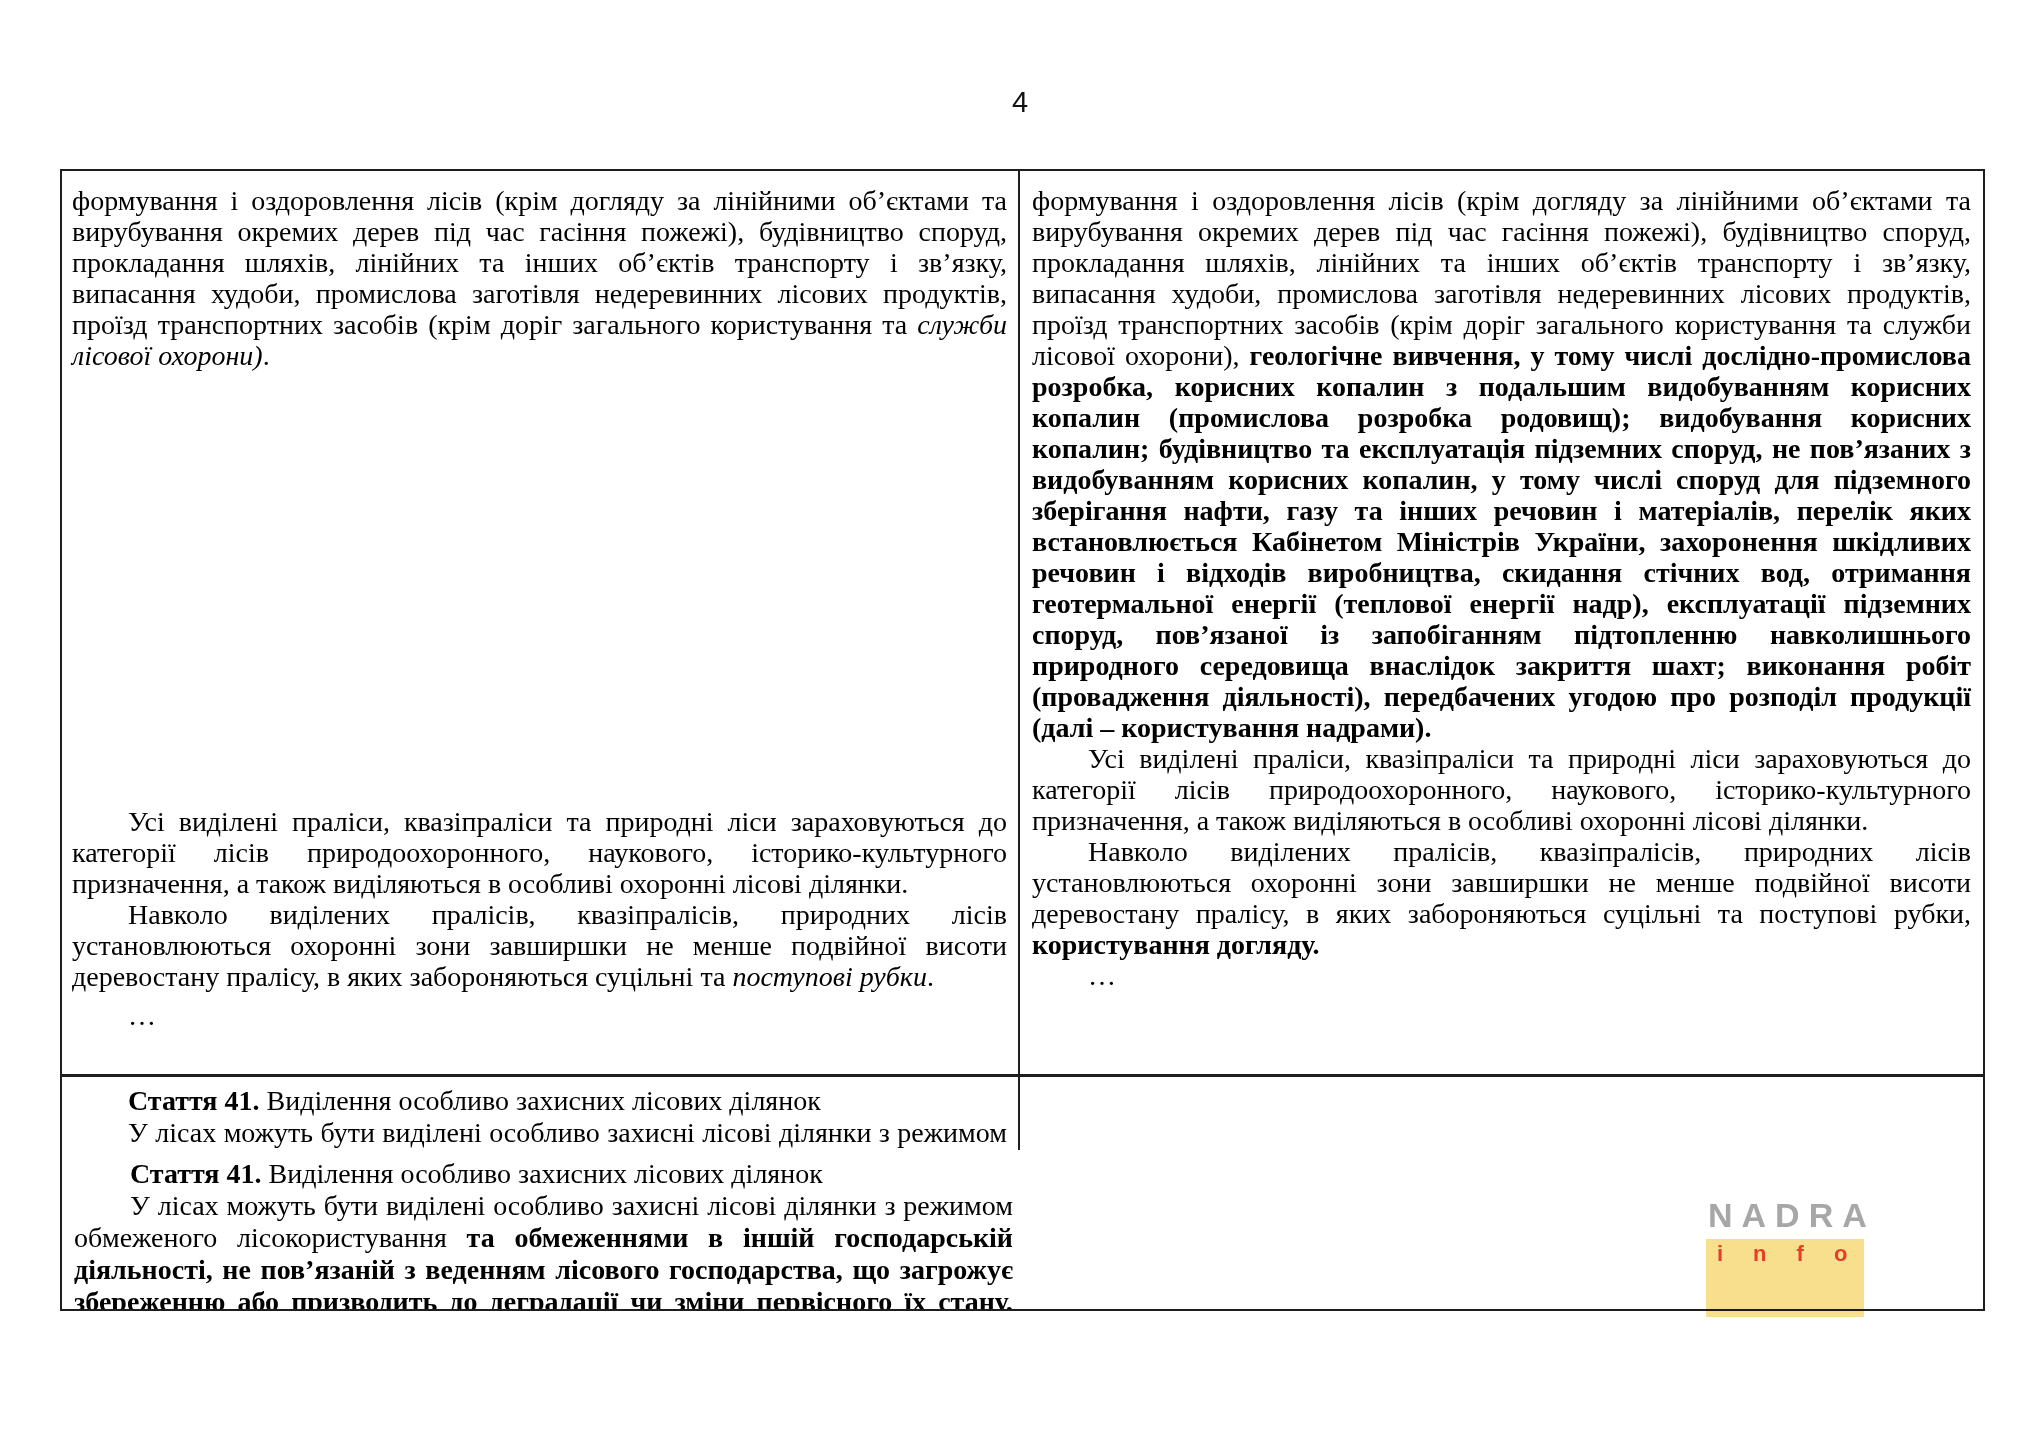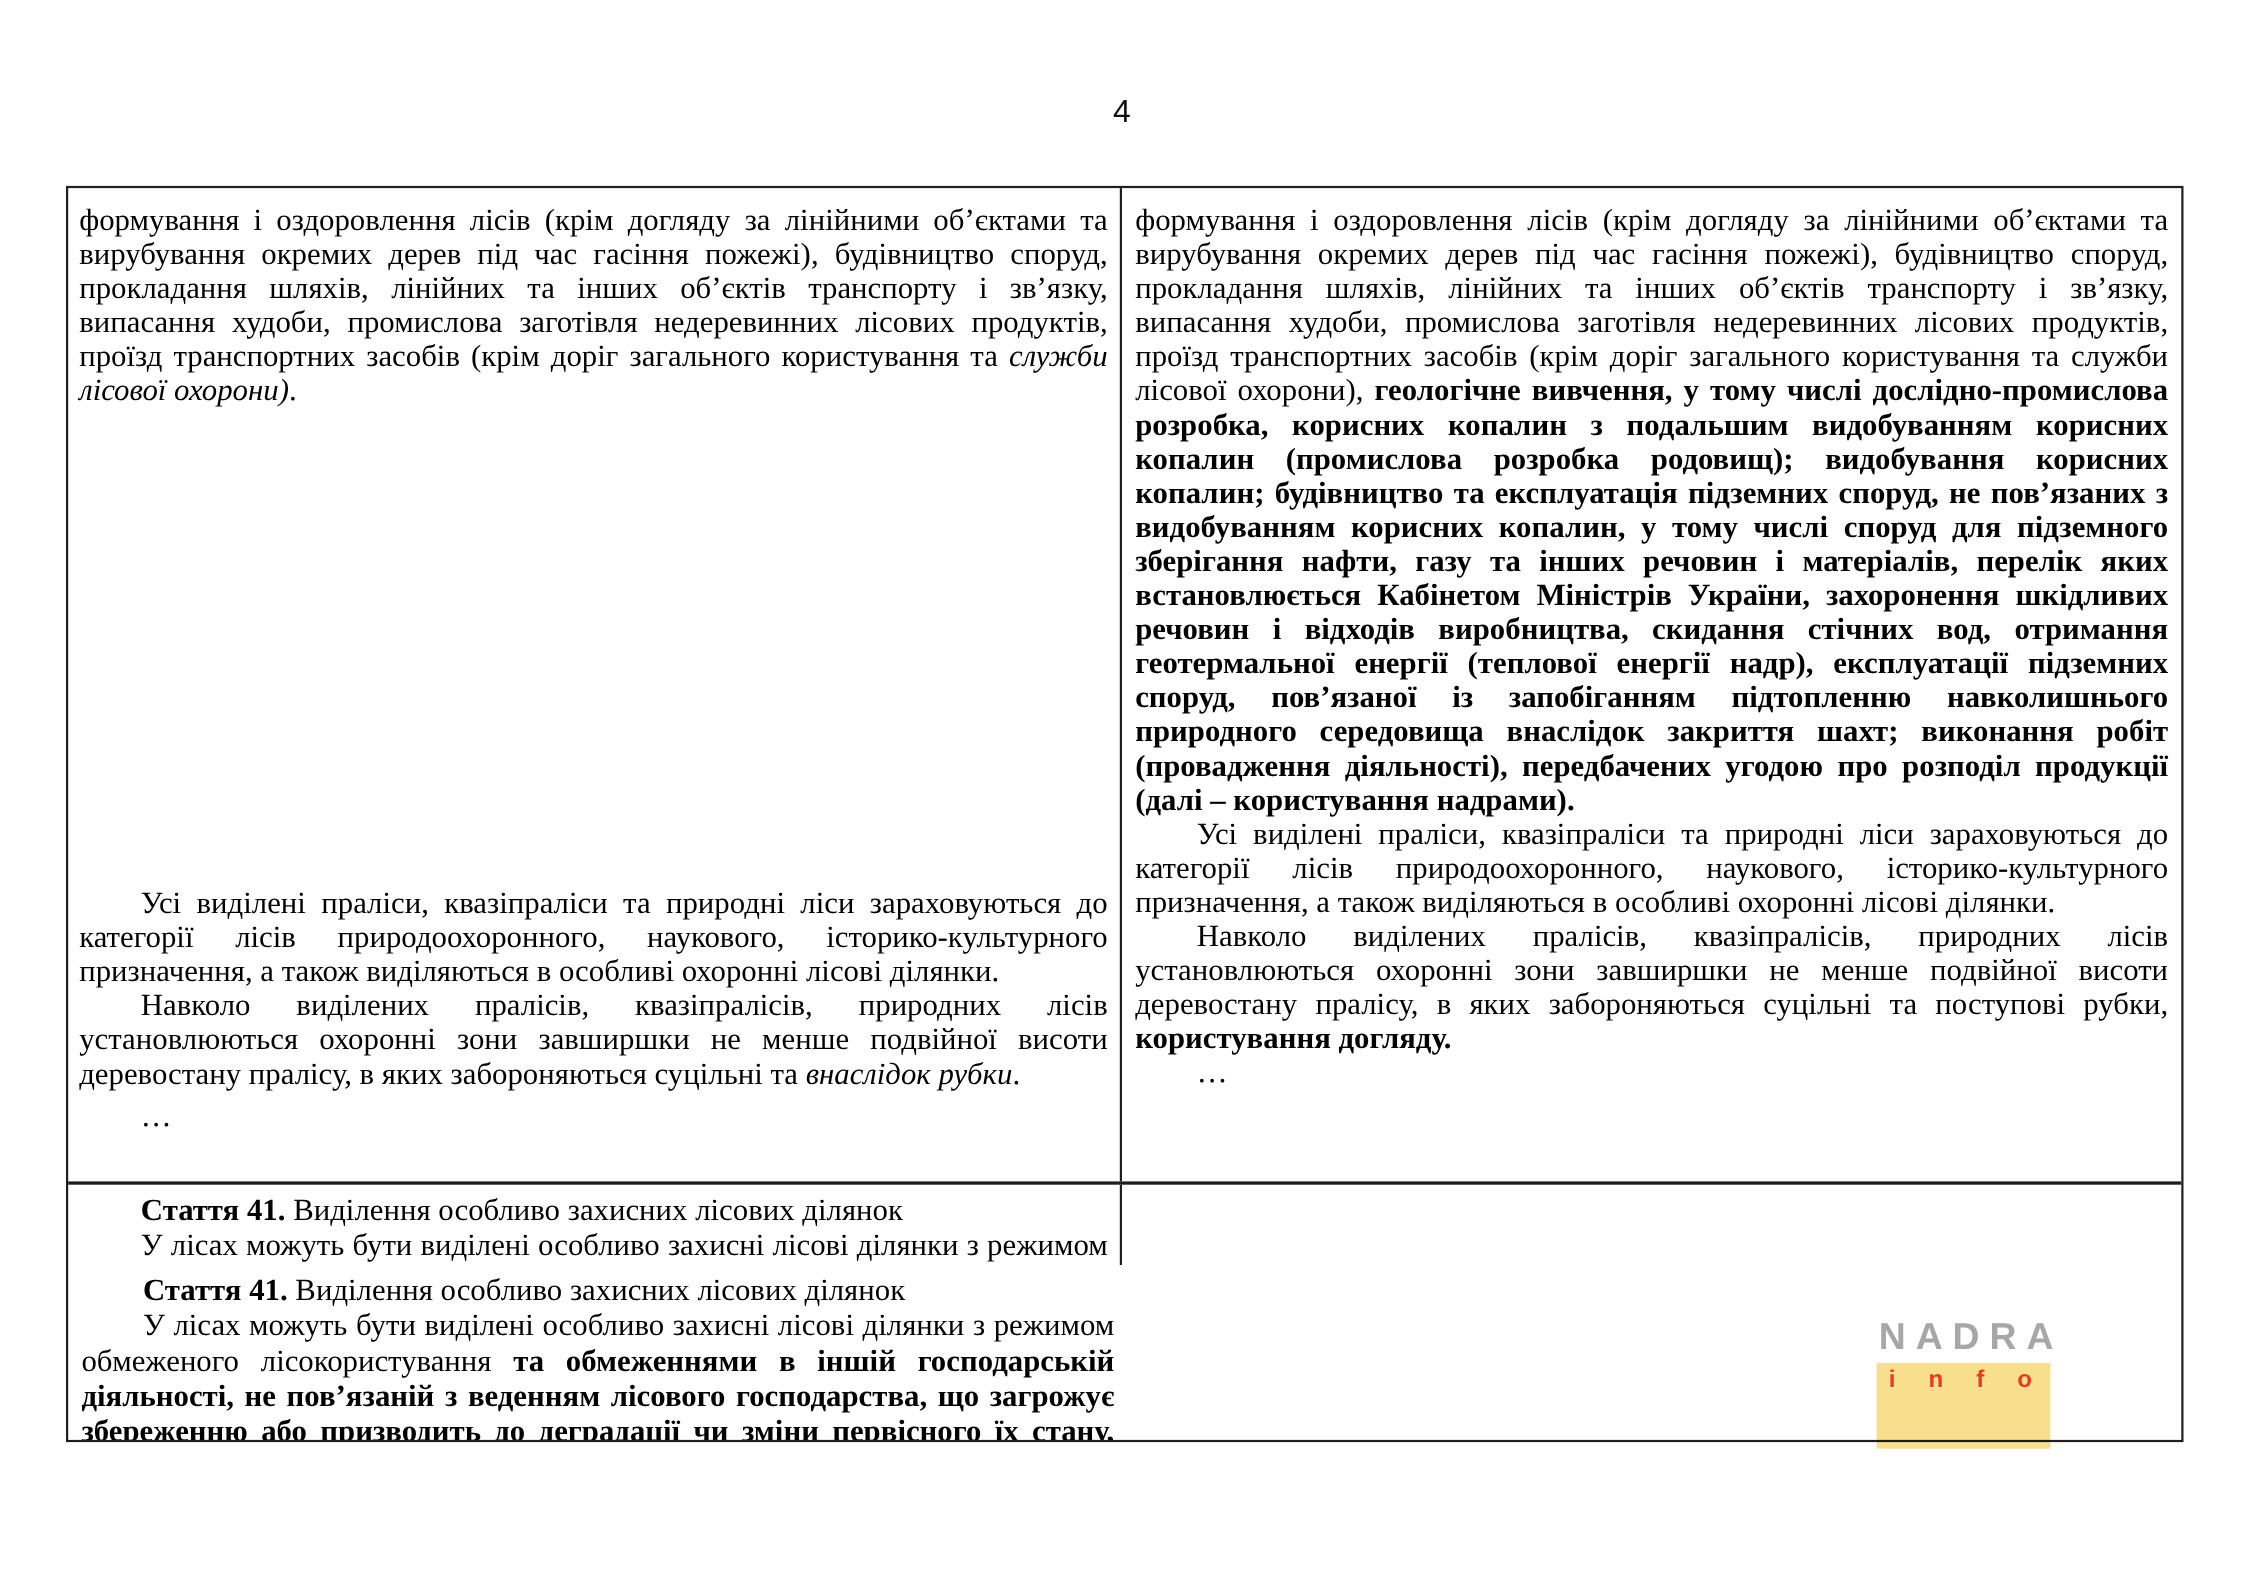--- a/index.html
+++ b/index.html
@@ -64,21 +64,21 @@
 <body>
 
 <div class="page-number">4</div>
 
 <div class="doc-table">
   <div class="row row1">
     <div class="cell cell-left">
       <p class="p j"><span>формування і оздоровлення лісів (крім догляду за лінійними об’єктами та вирубування окремих дерев під час гасіння пожежі), будівництво споруд, прокладання шляхів, лінійних та інших об’єктів транспорту і зв’язку, випасання худоби, промислова заготівля недеревинних лісових продуктів, проїзд транспортних засобів (крім доріг загального користування та </span><i>служби лісової охорони)</i><span>.</span></p>
       <div class="spacer"></div>
       <p class="p j ind"><span>Усі виділені праліси, квазіпраліси та природні ліси зараховуються до категорії лісів природоохоронного, наукового, історико-культурного призначення, а також виділяються в особливі охоронні лісові ділянки.</span></p>
-      <p class="p j ind"><span>Навколо виділених пралісів, квазіпралісів, природних лісів установлюються охоронні зони завширшки не менше подвійної висоти деревостану пралісу, в яких забороняються суцільні та </span><i>внаслідок рубки</i><span>.</span></p>
+      <p class="p j ind"><span>Навколо виділених пралісів, квазіпралісів, природних лісів установлюються охоронні зони завширшки не менше подвійної висоти деревостану пралісу, в яких забороняються суцільні та </span><i>поступові рубки</i><span>.</span></p>
       <p class="p ell"><span>…</span></p>
     </div>
     <div class="cell cell-right">
       <p class="p j"><span>формування і оздоровлення лісів (крім догляду за лінійними об’єктами та вирубування окремих дерев під час гасіння пожежі), будівництво споруд, прокладання шляхів, лінійних та інших об’єктів транспорту і зв’язку, випасання худоби, промислова заготівля недеревинних лісових продуктів, проїзд транспортних засобів (крім доріг загального користування та служби лісової охорони), </span><b>геологічне вивчення, у тому числі дослідно-промислова розробка, корисних копалин з подальшим видобуванням корисних копалин (промислова розробка родовищ); видобування корисних копалин; будівництво та експлуатація підземних споруд, не пов’язаних з видобуванням корисних копалин, у тому числі споруд для підземного зберігання нафти, газу та інших речовин і матеріалів, перелік яких встановлюється Кабінетом Міністрів України, захоронення шкідливих речовин і відходів виробництва, скидання стічних вод, отримання геотермальної енергії (теплової енергії надр), експлуатації підземних споруд, пов’язаної із запобіганням підтопленню навколишнього природного середовища внаслідок закриття шахт; виконання робіт (провадження діяльності), передбачених угодою про розподіл продукції (далі – користування надрами).</b></p>
       <p class="p j ind"><span>Усі виділені праліси, квазіпраліси та природні ліси зараховуються до категорії лісів природоохоронного, наукового, історико-культурного призначення, а також виділяються в особливі охоронні лісові ділянки.</span></p>
       <p class="p j ind"><span>Навколо виділених пралісів, квазіпралісів, природних лісів установлюються охоронні зони завширшки не менше подвійної висоти деревостану пралісу, в яких забороняються суцільні та поступові рубки, </span><b>користування догляду.</b></p>
       <p class="p ell" style="margin-top:0;"><span>…</span></p>
     </div>
   </div>
   <div class="row row2">

